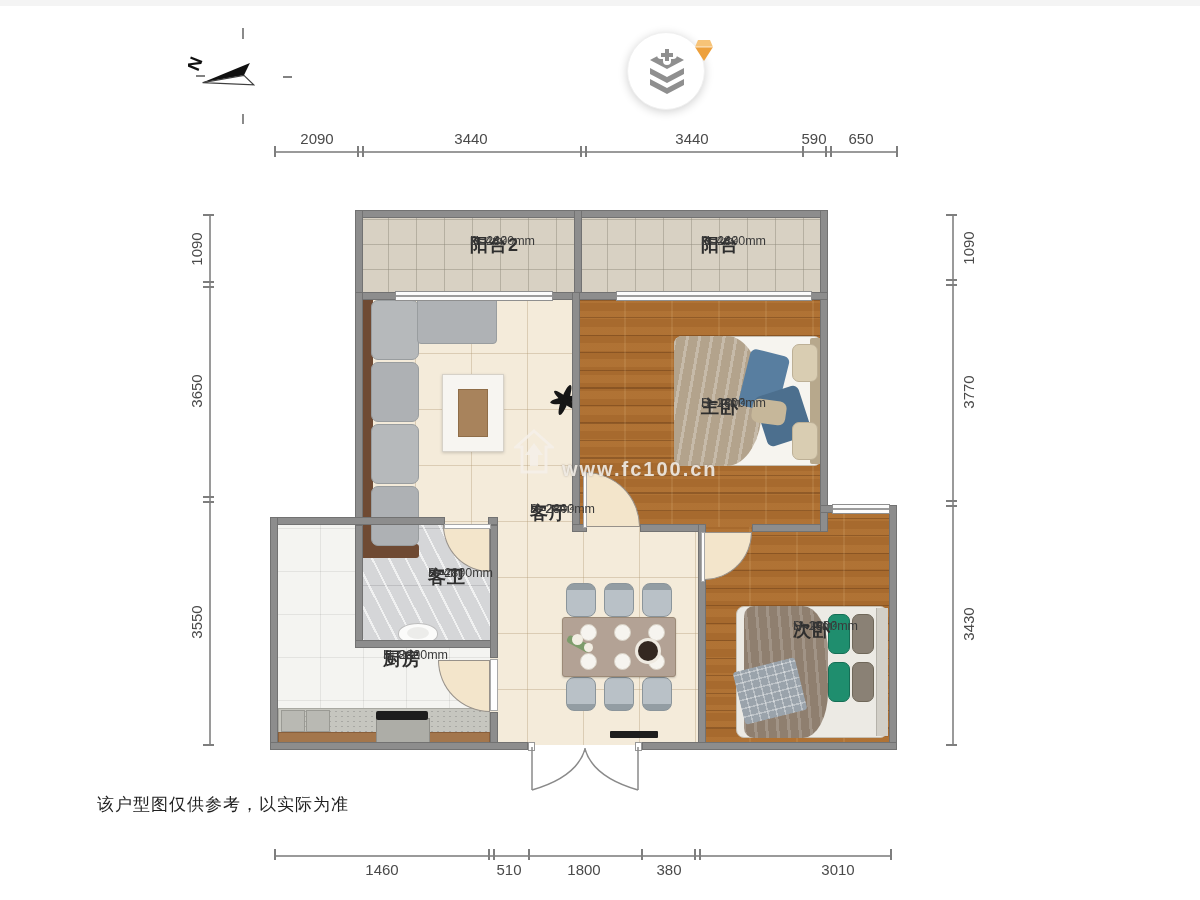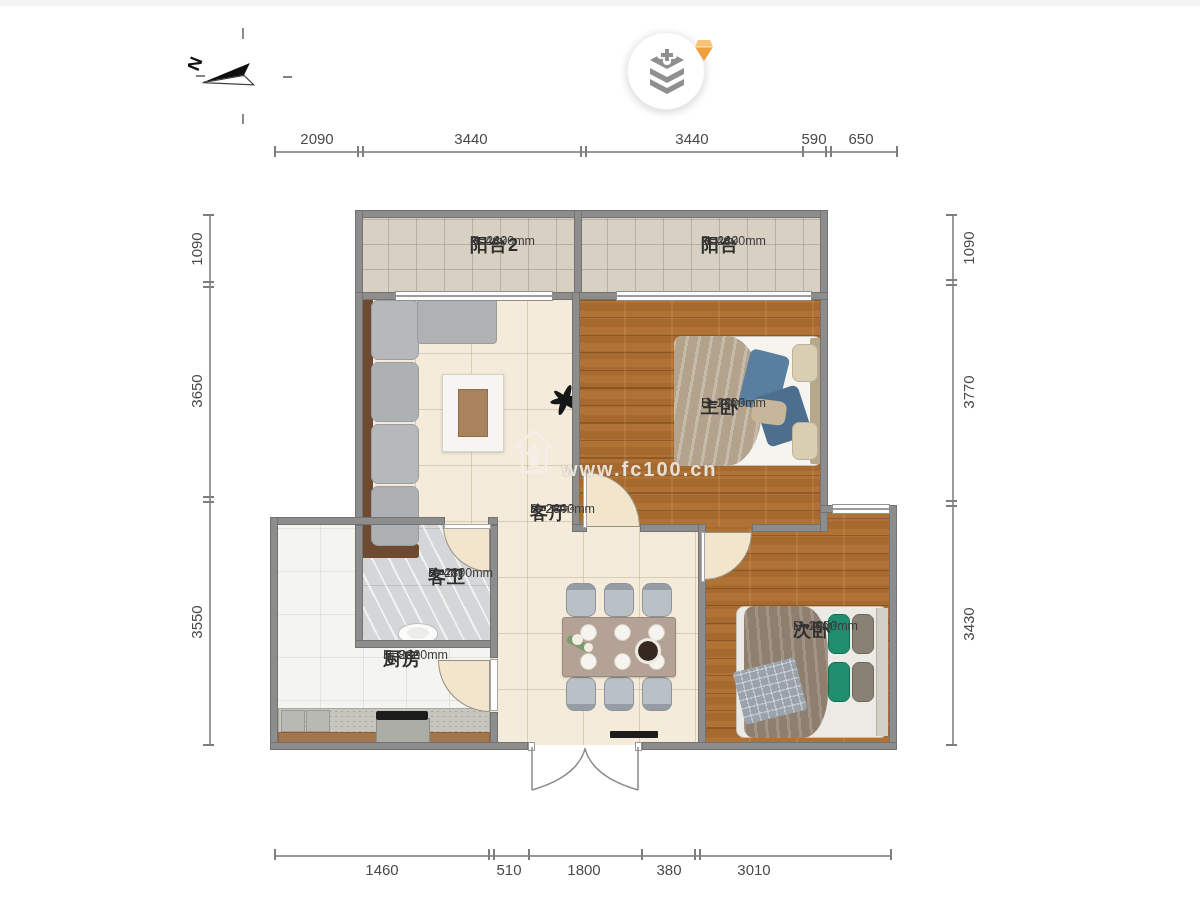--- a/index.html
+++ b/index.html
@@ -286,21 +286,21 @@
   <i class="tkv" style="left:493px;top:849px"></i>
   <i class="tkv" style="left:528px;top:849px"></i>
   <i class="tkv" style="left:641px;top:849px"></i>
   <i class="tkv" style="left:694px;top:849px"></i>
   <i class="tkv" style="left:699px;top:849px"></i>
   <i class="tkv" style="left:890px;top:849px"></i>
   <span class="dim" style="left:382px;top:861px">1460</span>
   <span class="dim" style="left:509px;top:861px">510</span>
   <span class="dim" style="left:584px;top:861px">1800</span>
   <span class="dim" style="left:669px;top:861px">380</span>
-  <span class="dim" style="left:754px;top:861px">3010</span>
+  <span class="dim" style="left:838px;top:861px">3010</span>
 
   <i class="dlv" style="left:209px;top:214px;height:531px"></i>
   <i class="tkh" style="left:203px;top:214px"></i>
   <i class="tkh" style="left:203px;top:281px"></i>
   <i class="tkh" style="left:203px;top:286px"></i>
   <i class="tkh" style="left:203px;top:496px"></i>
   <i class="tkh" style="left:203px;top:501px"></i>
   <i class="tkh" style="left:203px;top:744px"></i>
   <span class="dim rot" style="left:196px;top:249px">1090</span>
   <span class="dim rot" style="left:196px;top:391px">3650</span>
@@ -310,13 +310,14 @@
   <i class="tkh" style="left:946px;top:214px"></i>
   <i class="tkh" style="left:946px;top:279px"></i>
   <i class="tkh" style="left:946px;top:284px"></i>
   <i class="tkh" style="left:946px;top:500px"></i>
   <i class="tkh" style="left:946px;top:505px"></i>
   <i class="tkh" style="left:946px;top:744px"></i>
   <span class="dim rot" style="left:968px;top:248px">1090</span>
   <span class="dim rot" style="left:968px;top:392px">3770</span>
   <span class="dim rot" style="left:968px;top:624px">3430</span>
 
+  <div class="disclaimer" style="left:97px;top:793px">该户型图仅供参考，以实际为准</div>
 </div>
 
 </body></html>

